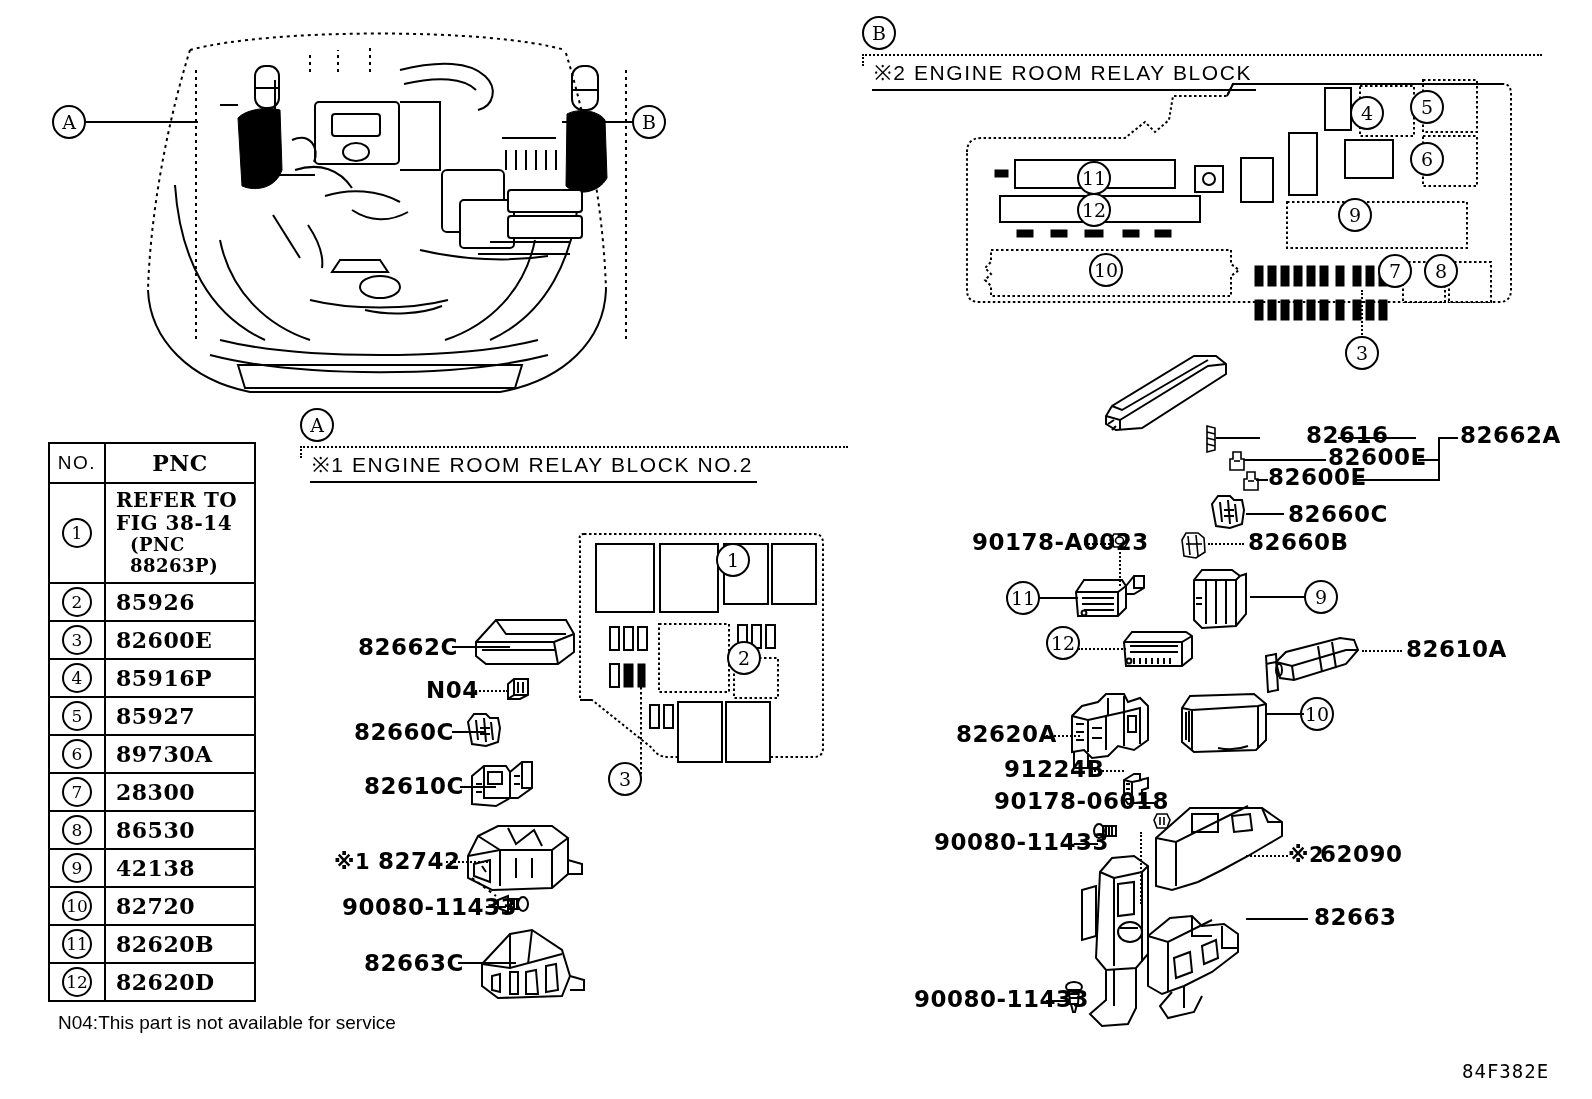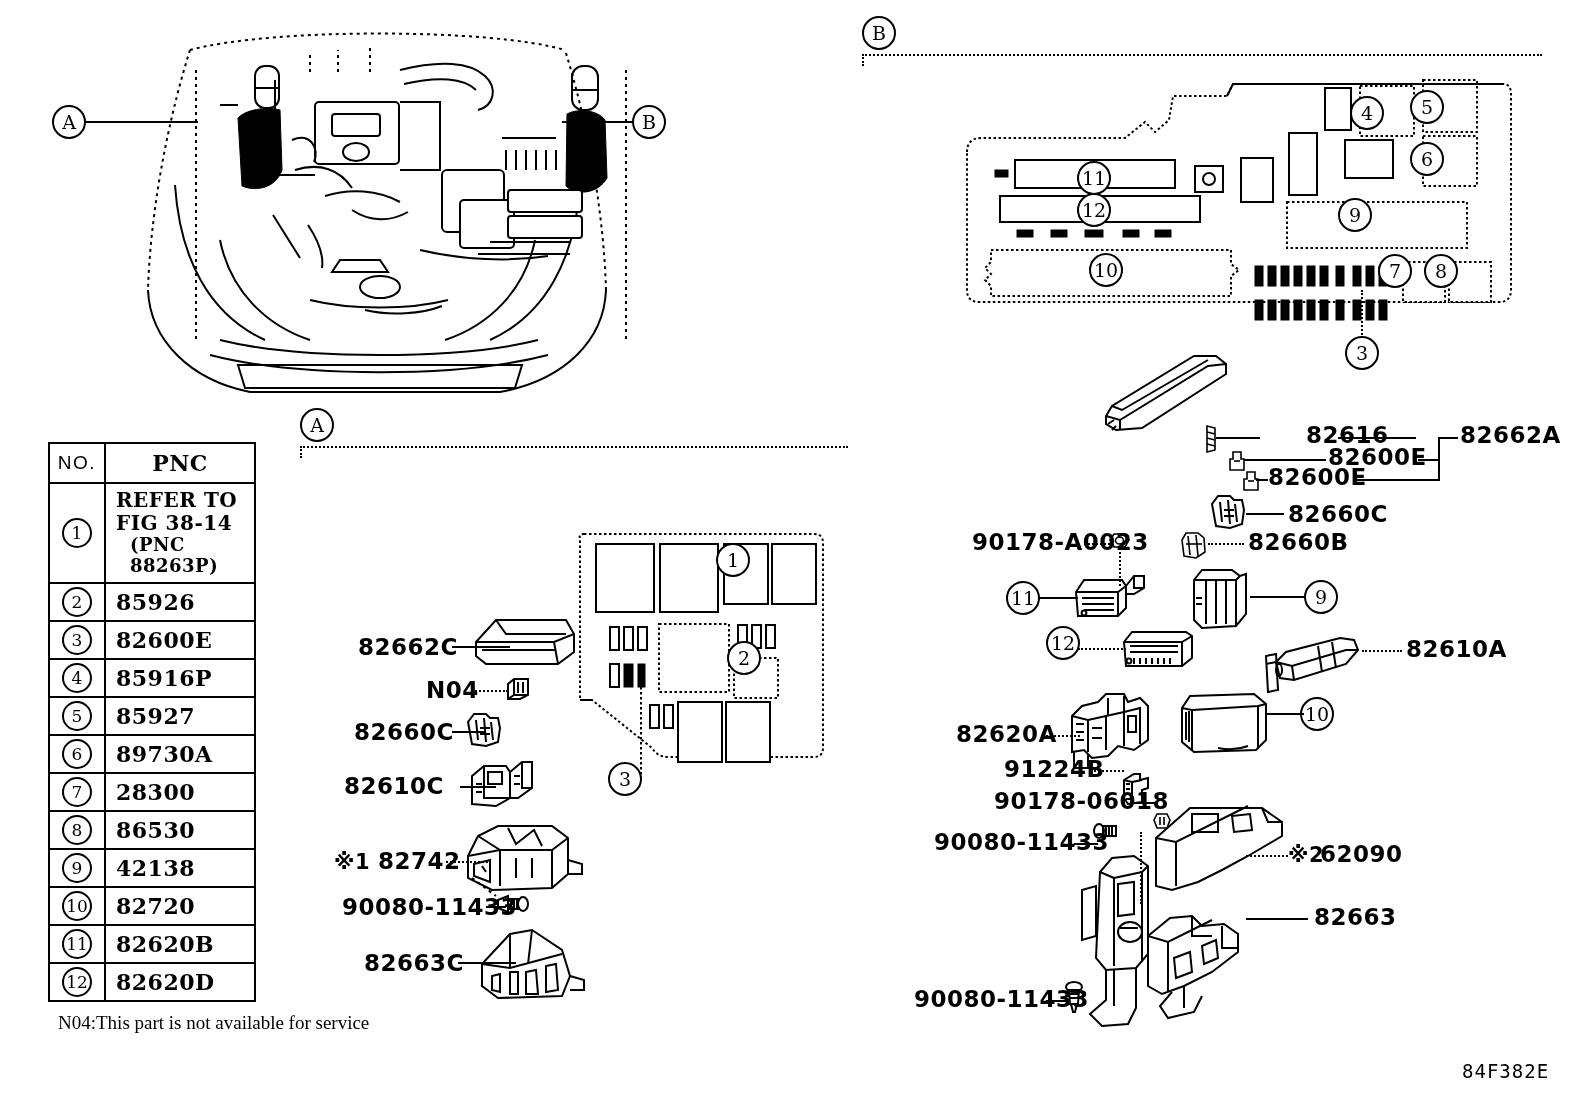--- a/index.html
+++ b/index.html
@@ -36,21 +36,21 @@
     border-bottom: 2px solid #000;
     padding: 0 4px 3px 2px;
     display: inline-block;
   }
   .figid {
     font-family: "DejaVu Sans Mono", monospace;
     font-size: 19px;
     letter-spacing: 1px;
   }
   .note {
-    font-family: Liberation Serif, serif;
+    font-family: Liberation Sans, sans-serif;
     font-size: 19px;
     letter-spacing: 0px;
     white-space: nowrap;
   }
 
   
   .circ {
     border: 2px solid #000;
     border-radius: 50%;
     background: #fff;
@@ -317,20 +317,21 @@
       </tbody>
     </table>
   </div>
 
   <div class="abs note" style="left:58px; top:1012px;">N04:This part is not available for service</div>
 
   <div class="abs figid" style="left:1462px; top:1060px;">84F382E</div>
 
   <div class="abs circ" style="left:300px; top:408px;">A</div>
   <div class="abs frame-a" style="left:300px; top:446px; width:548px; height:12px;"></div>
+  <div class="abs sect-title" style="left:310px; top:450px;">※1 ENGINE ROOM RELAY BLOCK NO.2</div>
 
   <div class="abs" style="left:560px; top:512px; width:270px; height:270px;">
     <svg width="270" height="270" viewBox="0 0 270 270">
       <path class="ln" d="M24 22 L 254 22 C 260 22, 263 25, 263 31 L 263 236 C 263 242, 260 245, 254 245 L 110 245 C 100 245, 96 242, 92 236 L 32 188 L 20 188 L 20 31 C 20 25, 18 22, 24 22 Z" style="stroke-dasharray:2.5 2.5"></path>
       <path class="ln" d="M20 188 L 32 188"></path>
 
       <rect class="fillw" x="36" y="32" width="58" height="68"></rect>
       <rect class="fillw" x="100" y="32" width="58" height="68"></rect>
       <rect class="fillw" x="164" y="32" width="44" height="60"></rect>
       <rect class="fillw" x="212" y="32" width="44" height="60"></rect>
@@ -401,21 +402,21 @@
     <svg width="72" height="56" viewBox="0 0 72 56">
       <path class="ln" d="M6 18 L 18 8 L 40 8 L 44 14 L 44 40 L 30 48 L 6 46 Z"></path>
       <path class="ln" d="M18 8 L 18 40 L 44 40"></path>
       <path class="ln" d="M44 14 L 56 4 L 66 4 L 66 30 L 52 40 L 44 40"></path>
       <path class="ln" d="M56 4 L 56 30 L 66 30"></path>
       <path class="ln" d="M22 14 L 36 14 L 36 26 L 22 26 Z"></path>
       <path class="ln" d="M10 26 L 16 26 M10 34 L 16 34"></path>
       <path class="ln" d="M48 18 L 54 18 M48 26 L 54 26"></path>
     </svg>
   </div>
-  <div class="abs lbl" style="left:344px; top:775px;">82610C</div>
+  <div class="abs lbl" style="left:364px; top:775px;">82610C</div>
   <div class="abs ldr" style="left:460px; top:786px; width:36px;"></div>
 
   <div class="abs" style="left:456px; top:820px; width:130px; height:86px;">
     <svg width="130" height="86" viewBox="0 0 130 86">
       <path class="ln" d="M12 36 L 22 16 L 42 6 L 96 6 L 112 18 L 112 54 L 96 68 L 36 70 L 12 58 Z"></path>
       <path class="ln" d="M12 36 L 44 30 L 96 30 L 112 18"></path>
       <path class="ln" d="M44 30 L 44 66 M96 30 L 96 68"></path>
       <path class="ln" d="M22 16 L 44 30"></path>
       <path class="ln" d="M52 8 L 60 24 L 78 10 L 86 26"></path>
       <path class="ln" d="M18 44 L 34 40 L 34 62 L 18 56 Z"></path>
@@ -454,20 +455,21 @@
       <path class="ln" d="M76 42 L 86 40 L 88 66 L 76 68 Z"></path>
       <path class="ln" d="M100 52 L 114 56 L 114 66 L 100 66"></path>
       <path class="ln" d="M22 52 L 30 50 L 30 68 L 22 66 Z"></path>
     </svg>
   </div>
   <div class="abs lbl" style="left:364px; top:952px;">82663C</div>
   <div class="abs ldr" style="left:458px; top:962px; width:58px;"></div>
 
   <div class="abs circ" style="left:862px; top:16px;">B</div>
   <div class="abs frame-b" style="left:862px; top:54px; width:680px; height:12px;"></div>
+  <div class="abs sect-title" style="left:872px; top:58px;">※2 ENGINE ROOM RELAY BLOCK</div>
 
   <div class="abs" style="left:955px; top:78px; width:560px; height:240px;">
     <svg width="560" height="240" viewBox="0 0 560 240">
       <path class="ln" d="M12 74 C 12 66, 16 60, 26 60 L 170 60 L 190 44 L 200 54 L 214 42 L 218 18 L 272 18 L 278 6 L 548 6 C 554 6, 556 10, 556 16 L 556 212 C 556 220, 552 224, 544 224 L 24 224 C 16 224, 12 220, 12 212 Z" style="stroke-dasharray:2.5 2.5"></path>
 
       <rect class="fillw" x="60" y="82" width="160" height="28"></rect>
       <rect class="fillblk" x="40" y="92" width="13" height="7"></rect>
 
       <rect class="fillw" x="45" y="118" width="200" height="26"></rect>
 

